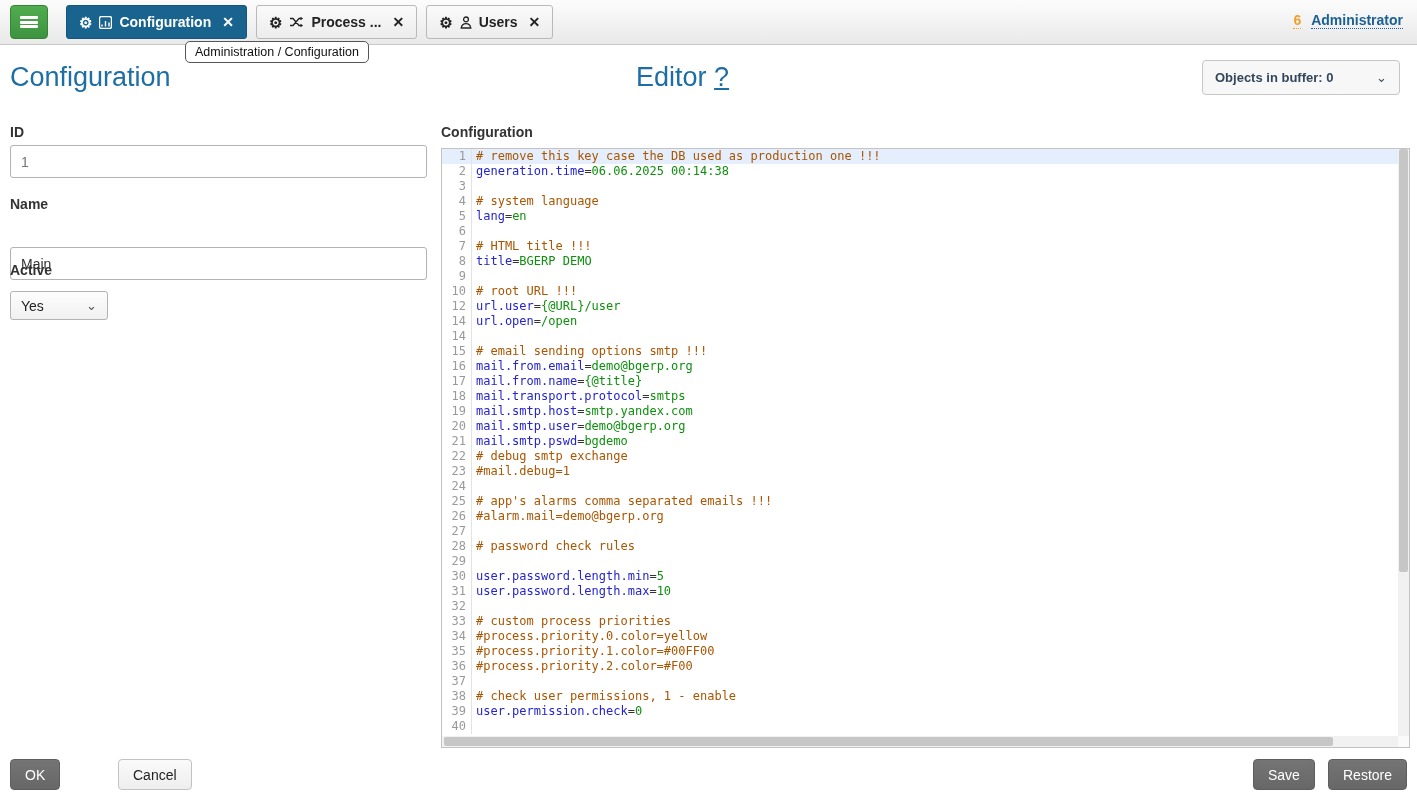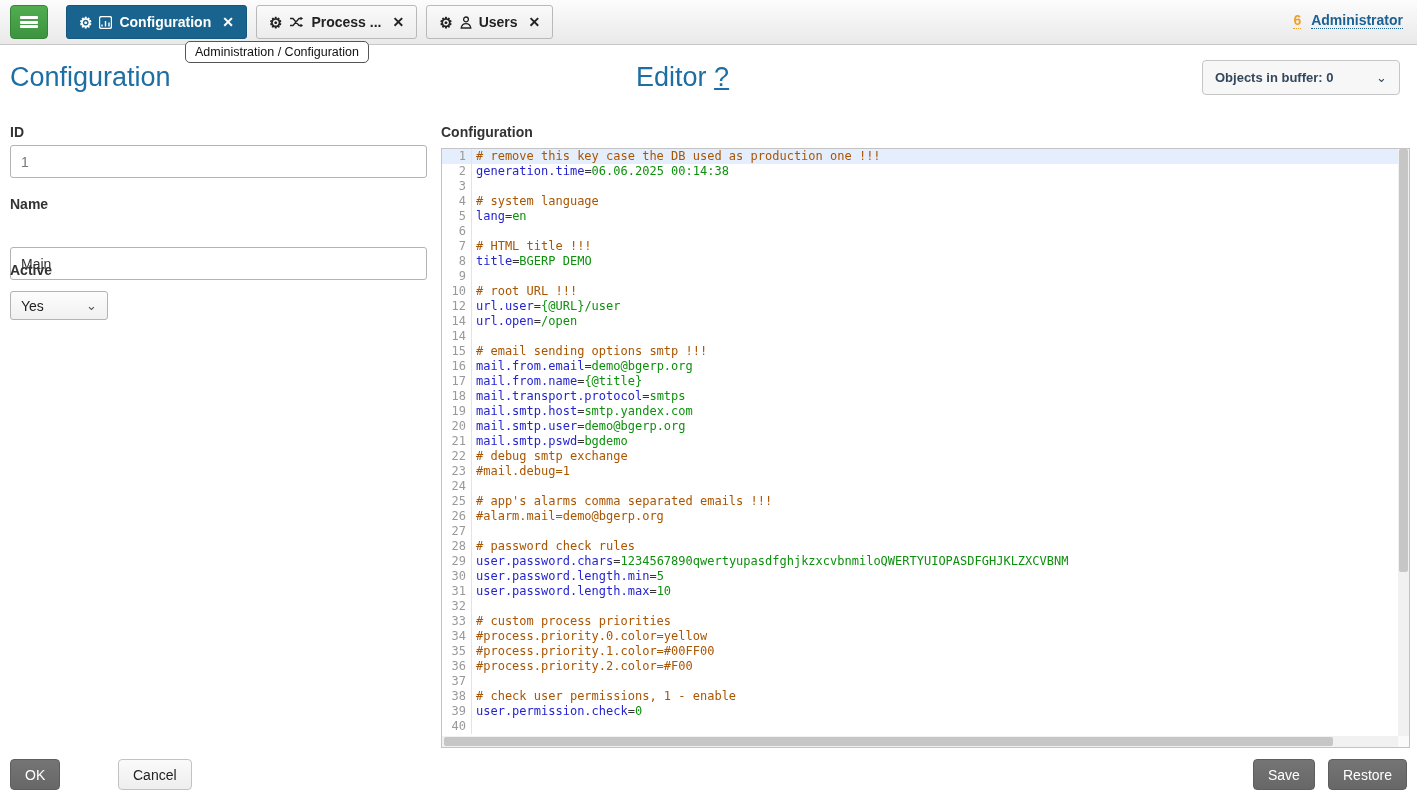--- a/index.html
+++ b/index.html
@@ -182,21 +182,21 @@
         <div class="cm-line"><span class="ln">19</span><span class="code"><span class="tk-k">mail.smtp.host</span><span class="tk-e">=</span><span class="tk-v">smtp.yandex.com</span></span></div>
         <div class="cm-line"><span class="ln">20</span><span class="code"><span class="tk-k">mail.smtp.user</span><span class="tk-e">=</span><span class="tk-v">demo@bgerp.org</span></span></div>
         <div class="cm-line"><span class="ln">21</span><span class="code"><span class="tk-k">mail.smtp.pswd</span><span class="tk-e">=</span><span class="tk-v">bgdemo</span></span></div>
         <div class="cm-line"><span class="ln">22</span><span class="code"><span class="tk-c"># debug smtp exchange</span></span></div>
         <div class="cm-line"><span class="ln">23</span><span class="code"><span class="tk-c">#mail.debug=1</span></span></div>
         <div class="cm-line"><span class="ln">24</span><span class="code">&nbsp;</span></div>
         <div class="cm-line"><span class="ln">25</span><span class="code"><span class="tk-c"># app's alarms comma separated emails !!!</span></span></div>
         <div class="cm-line"><span class="ln">26</span><span class="code"><span class="tk-c">#alarm.mail=demo@bgerp.org</span></span></div>
         <div class="cm-line"><span class="ln">27</span><span class="code">&nbsp;</span></div>
         <div class="cm-line"><span class="ln">28</span><span class="code"><span class="tk-c"># password check rules</span></span></div>
-        <div class="cm-line"><span class="ln">29</span><span class="code"><span class="tk-k">user.password.chars</span><span class="tk-e">=</span><span class="tk-v">1234567890qwertyupasdfghjkzxcvbnmiloQWERTYUIOPASDFGHJKLZXCVBNM</span></span></div>
+        <div class="cm-line"><span class="ln">29</span></div>
         <div class="cm-line"><span class="ln">30</span><span class="code"><span class="tk-k">user.password.length.min</span><span class="tk-e">=</span><span class="tk-v">5</span></span></div>
         <div class="cm-line"><span class="ln">31</span><span class="code"><span class="tk-k">user.password.length.max</span><span class="tk-e">=</span><span class="tk-v">10</span></span></div>
         <div class="cm-line"><span class="ln">32</span><span class="code">&nbsp;</span></div>
         <div class="cm-line"><span class="ln">33</span><span class="code"><span class="tk-c"># custom process priorities</span></span></div>
         <div class="cm-line"><span class="ln">34</span><span class="code"><span class="tk-c">#process.priority.0.color=yellow</span></span></div>
         <div class="cm-line"><span class="ln">35</span><span class="code"><span class="tk-c">#process.priority.1.color=#00FF00</span></span></div>
         <div class="cm-line"><span class="ln">36</span><span class="code"><span class="tk-c">#process.priority.2.color=#F00</span></span></div>
         <div class="cm-line"><span class="ln">37</span><span class="code">&nbsp;</span></div>
         <div class="cm-line"><span class="ln">38</span><span class="code"><span class="tk-c"># check user permissions, 1 - enable</span></span></div>
         <div class="cm-line"><span class="ln">39</span><span class="code"><span class="tk-k">user.permission.check</span><span class="tk-e">=</span><span class="tk-v">0</span></span></div>

